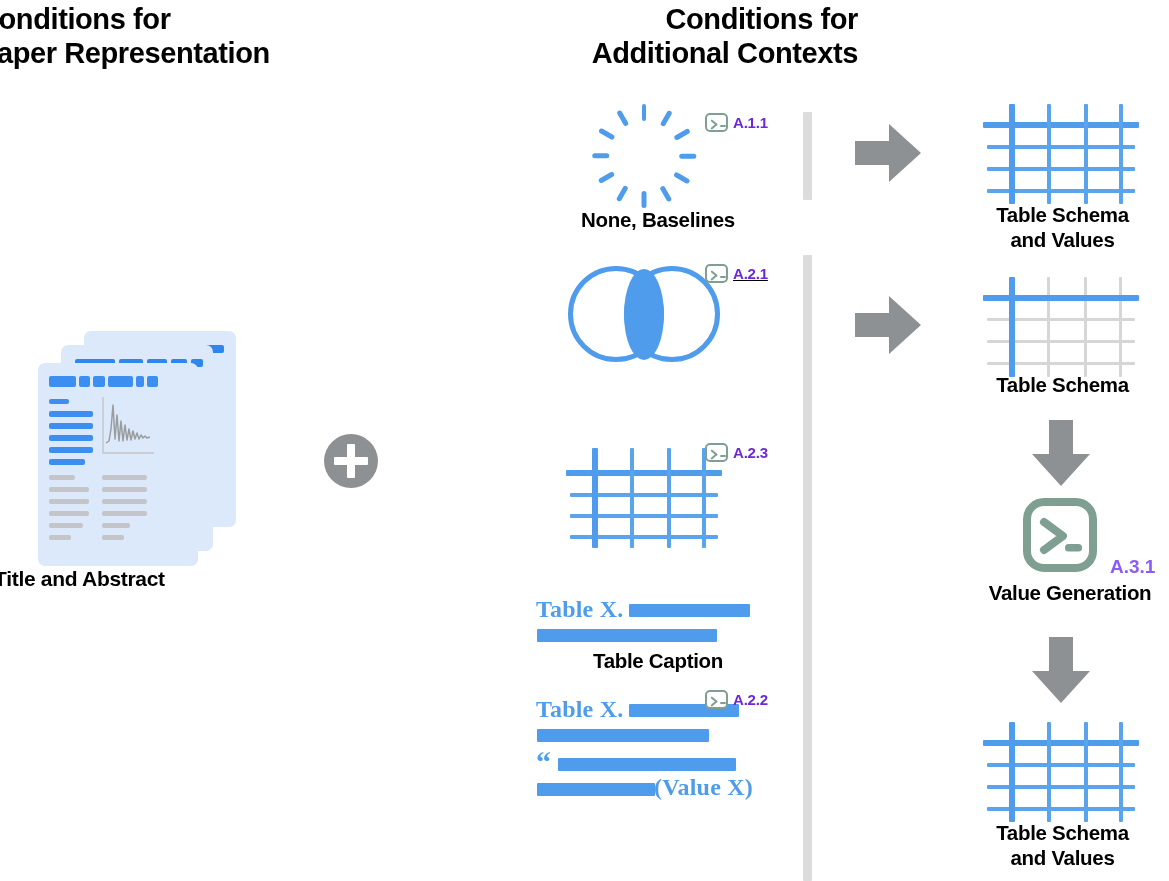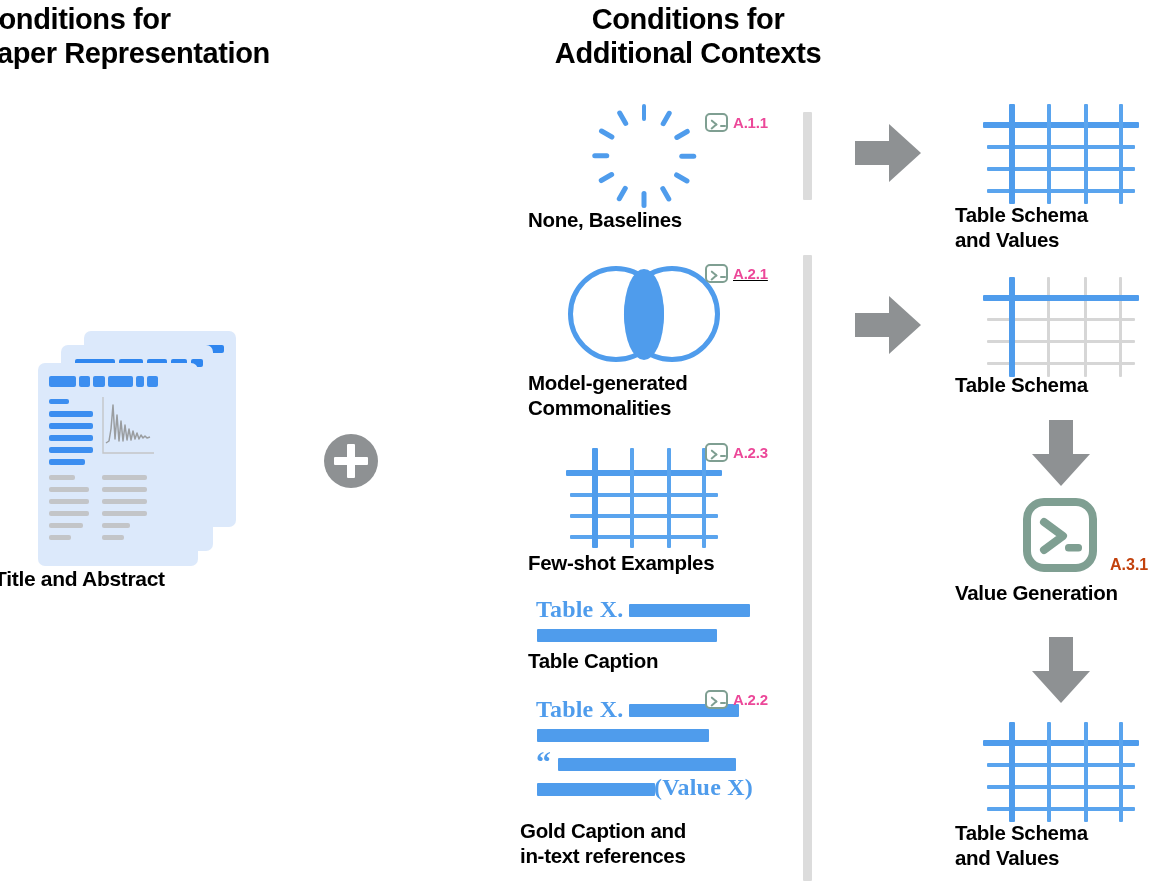--- a/index.html
+++ b/index.html
@@ -16,29 +16,29 @@
     position: absolute;
     font-weight: bold;
     font-size: 29px;
     line-height: 34px;
     color: #000;
     letter-spacing: -0.4px;
     white-space: pre-line;
     text-align: left;
   }
   #title-left  { left: -22px;  top: 2px;  width: 420px; }
-  #title-mid   { left: 518px;  top: 2px;  width: 340px; text-align: center; }
+  #title-mid   { left: 518px;  top: 2px;  width: 340px; text-align: right; }
 
   .caption {
     position: absolute;
     font-weight: bold;
     font-size: 20.5px;
     line-height: 25px;
     color: #000;
-    text-align: left;
+    text-align: center;
     letter-spacing: -0.3px;
     white-space: pre-line;
   }
 
   
   #paper-stack { position:absolute; left:38px; top:331px; width:205px; height:235px; }
   .sheet { position:absolute; background:#dce9fb; border-radius:7px; }
   #sheet3 { left:46px; top:0px;  width:152px; height:196px; }
   #sheet2 { left:23px; top:14px; width:152px; height:206px; }
   #sheet1 { left:0px;  top:32px; width:160px; height:203px; }
@@ -77,21 +77,21 @@
   .badge .sq .chev::before, .badge .sq .chev::after {
     content:""; position:absolute; background:#7f9f92; border-radius:1px;
   }
   .badge .sq .chev::before { left:0; top:1px;  width:8px; height:2.3px; transform:rotate(40deg); transform-origin:left center; }
   .badge .sq .chev::after  { left:0; top:9.5px; width:8px; height:2.3px; transform:rotate(-40deg); transform-origin:left center; }
   .badge .sq .ul {
     position:absolute; left:13px; bottom:3px; width:6px; height:2.4px;
     background:#7f9f92; border-radius:1px;
   }
   .badge .code {
-    font-size:15px; font-weight:bold; color:#ec4899; letter-spacing:-0.2px;
+    font-size:15px; font-weight:bold; color:#6d28d9; letter-spacing:-0.2px;
   }
 
   
   #spinner { position:absolute; left:592px; top:104px; width:104px; height:104px; }
   #spinner i {
     position:absolute; left:50%; top:50%; width:4.5px; height:17px;
     margin-left:-2.25px; margin-top:-52px;
     background:#4f9cec; border-radius:2.5px; transform-origin:50% 52px;
   }
 
@@ -241,43 +241,40 @@
     <div class="ring r"></div>
     <div class="lens"></div>
   </div>
   <div class="badge" style="left:705px;top:264px;text-decoration:underline;">
     <span class="sq">
       <span class="chev"></span>
         <span class="ul"></span>
     </span>
     <span class="code">A.2.1</span>
   </div>
-  <div class="caption" style="left:528px;top:370px;width:260px;">Model-generated
-Commonalities</div>
 
   <div class="tbl" style="left:566px;top:448px;width:156px;height:100px;">
 
     <div class="ln" style="left:0;top:22px;width:156px;height:6px;background:#4f9cec;"></div>
     <div class="ln" style="left:4px;top:45px;width:148px;height:3.6px;background:#5aa4ee;"></div>
     <div class="ln" style="left:4px;top:66px;width:148px;height:3.6px;background:#5aa4ee;"></div>
     <div class="ln" style="left:4px;top:87px;width:148px;height:3.6px;background:#5aa4ee;"></div>
 
     <div class="ln" style="left:26px;top:0;width:6px;height:100px;background:#4f9cec;"></div>
     <div class="ln" style="left:64px;top:0;width:3.6px;height:100px;background:#5aa4ee;"></div>
     <div class="ln" style="left:101px;top:0;width:3.6px;height:100px;background:#5aa4ee;"></div>
     <div class="ln" style="left:136px;top:0;width:3.6px;height:100px;background:#5aa4ee;"></div>
   </div>
   <div class="badge" style="left:705px;top:443px;">
     <span class="sq">
       <span class="chev"></span>
         <span class="ul"></span>
     </span>
     <span class="code">A.2.3</span>
   </div>
-  <div class="caption" style="left:528px;top:550px;width:260px;">Few-shot Examples</div>
 
   <div class="capblock" style="left:536px;top:596px;width:230px;height:54px;">
     <span class="serif-tag" style="left:0;top:0;">Table X.</span>
     <span class="tbar" style="left:93px;top:8px;width:121px;"></span>
     <span class="tbar" style="left:1px;top:33px;width:180px;"></span>
   </div>
   <div class="caption" style="left:528px;top:648px;width:260px;">Table Caption</div>
 
   <div class="capblock" style="left:536px;top:690px;width:250px;height:120px;">
     <span class="serif-tag" style="left:0;top:6px;">Table X.</span>
@@ -288,22 +285,20 @@
     <span class="tbar" style="left:1px;top:93px;width:118px;"></span>
     <span class="serif-tag" style="left:118px;top:84px;">(Value X)</span>
   </div>
   <div class="badge" style="left:705px;top:690px;">
     <span class="sq">
       <span class="chev"></span>
         <span class="ul"></span>
     </span>
     <span class="code">A.2.2</span>
   </div>
-  <div class="caption" style="left:520px;top:818px;width:275px;">Gold Caption and
-in-text references</div>
 
   <svg class="arrow-r" style="left:855px;top:124px;" viewBox="0 0 66 58">
     <polygon class="gray" points="0,17 34,17 34,0 66,29 34,58 34,41 0,41"></polygon>
   </svg>
 
   <div class="tbl" style="left:983px;top:104px;width:156px;height:100px;">
     <div class="ln" style="left:0;top:18px;width:156px;height:6px;background:#4f9cec;"></div>
     <div class="ln" style="left:4px;top:41px;width:148px;height:3.6px;background:#5aa4ee;"></div>
     <div class="ln" style="left:4px;top:63px;width:148px;height:3.6px;background:#5aa4ee;"></div>
     <div class="ln" style="left:4px;top:85px;width:148px;height:3.6px;background:#5aa4ee;"></div>
@@ -335,21 +330,21 @@
     <polygon class="gray" points="17,0 41,0 41,34 58,34 29,66 0,34 17,34"></polygon>
   </svg>
 
   <div style="position:absolute;left:1023px;top:498px;width:74px;height:74px;">
     <svg width="74" height="74" viewBox="0 0 74 74">
       <rect x="4" y="4" width="66" height="66" rx="17" ry="17" fill="none" stroke="#7f9f92" stroke-width="8"></rect>
       <path d="M21 24 L40 38 L21 52" fill="none" stroke="#7f9f92" stroke-width="8" stroke-linecap="round" stroke-linejoin="round"></path>
       <rect x="42" y="46" width="17" height="7.5" rx="3.5" fill="#7f9f92"></rect>
     </svg>
   </div>
-  <span class="code" style="position:absolute;left:1110px;top:556px;font-size:16px;font-weight:bold;color:#c2410c;">A.3.1</span>
+  <span class="code" style="position:absolute;left:1110px;top:556px;font-size:19px;font-weight:bold;color:#8b5cf6;">A.3.1</span>
   <div class="caption" style="left:955px;top:580px;width:230px;">Value Generation</div>
 
   <svg class="arrow-d" style="left:1032px;top:637px;" viewBox="0 0 58 66">
     <polygon class="gray" points="17,0 41,0 41,34 58,34 29,66 0,34 17,34"></polygon>
   </svg>
 
   <div class="tbl" style="left:983px;top:722px;width:156px;height:100px;">
     <div class="ln" style="left:0;top:18px;width:156px;height:6px;background:#4f9cec;"></div>
     <div class="ln" style="left:4px;top:41px;width:148px;height:3.6px;background:#5aa4ee;"></div>
     <div class="ln" style="left:4px;top:63px;width:148px;height:3.6px;background:#5aa4ee;"></div>

